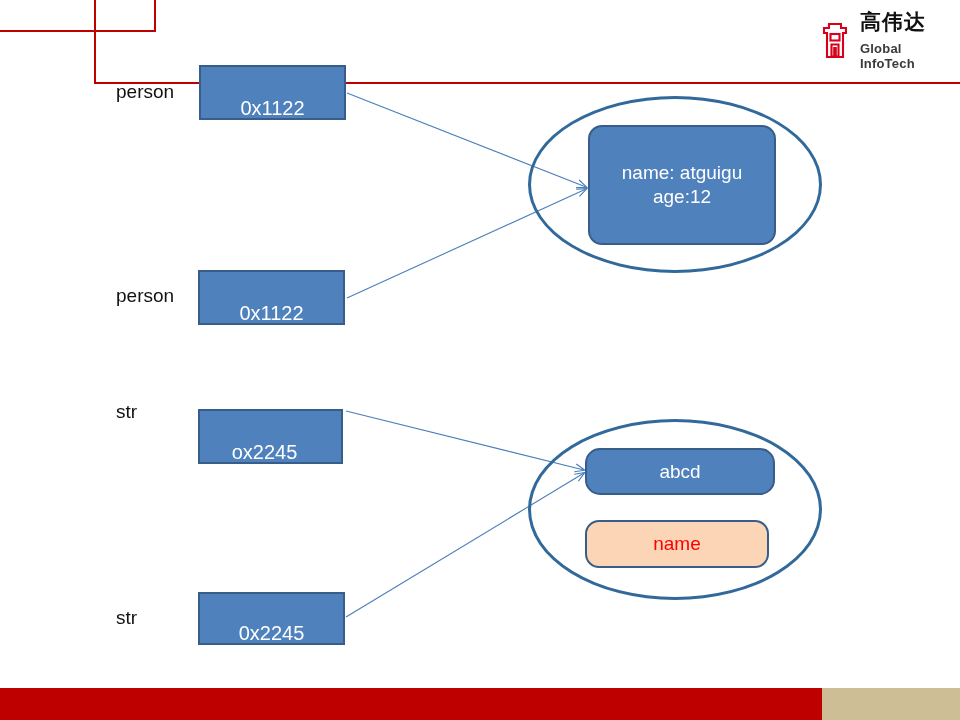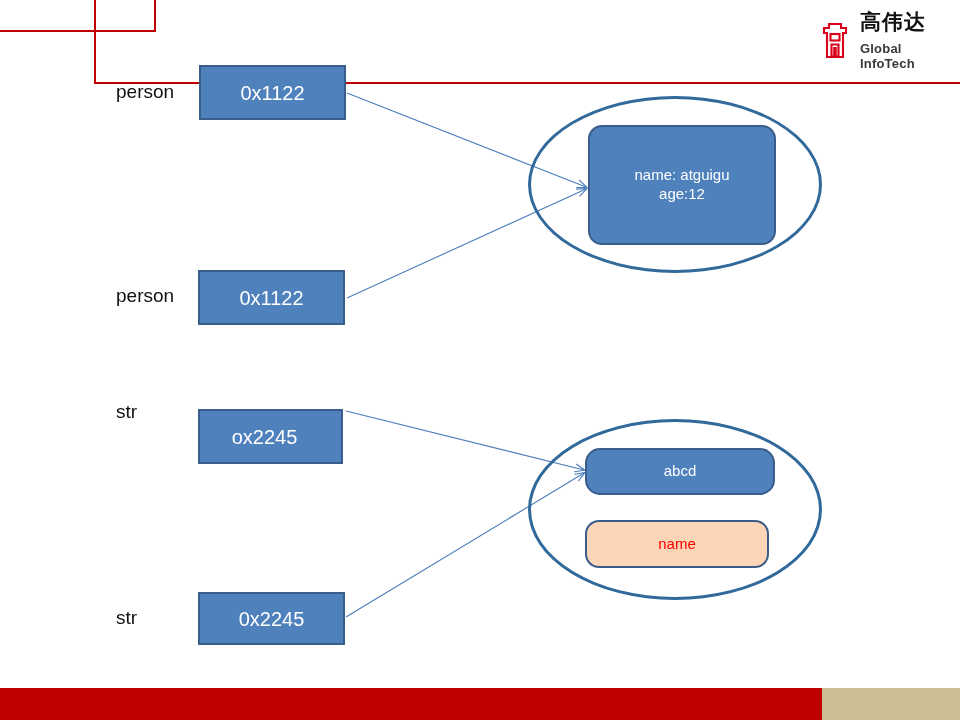--- a/index.html
+++ b/index.html
@@ -71,21 +71,21 @@
 
   
   .ptr-box {
     position: absolute;
     box-sizing: border-box;
     background: #4F81BD;
     border: 2px solid #385D8A;
     color: #ffffff;
     font-size: 20px;
     display: flex;
-    align-items: center;
+    align-items: flex-end;
     justify-content: center;
     line-height: 1;
   }
 
   
   .heap-ellipse {
     position: absolute;
     box-sizing: border-box;
     border: 3px solid #31699B;
     border-radius: 50%;
@@ -95,21 +95,21 @@
   
   .heap-obj {
     position: absolute;
     box-sizing: border-box;
     border: 2px solid #385D8A;
     border-radius: 14px;
     display: flex;
     flex-direction: column;
     align-items: center;
     justify-content: center;
-    font-size: 15px;
+    font-size: 19px;
     line-height: 1.25;
   }
   .heap-obj.fill-blue  { background: #4F81BD; color: #ffffff; }
   .heap-obj.fill-peach { background: #FBD5B5; color: #FF0000; }
 
   
   #arrows {
     position: absolute;
     left: 0; top: 0;
     width: 960px; height: 720px;

